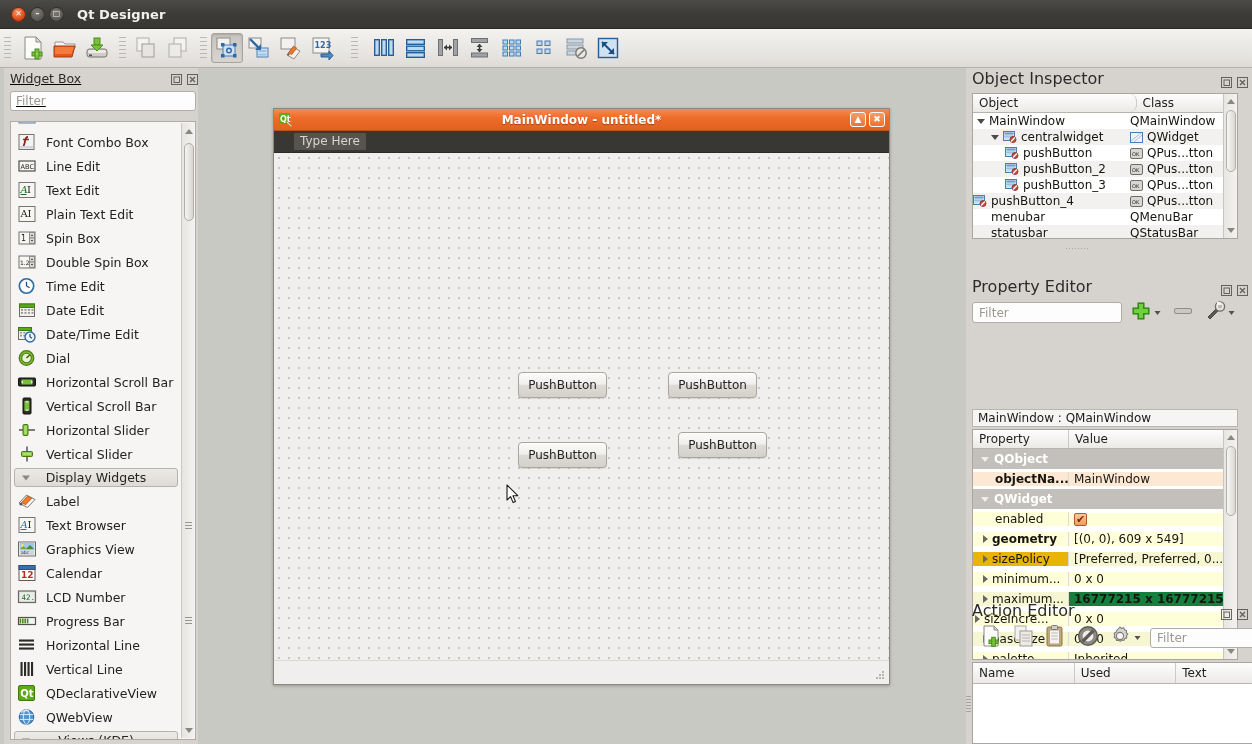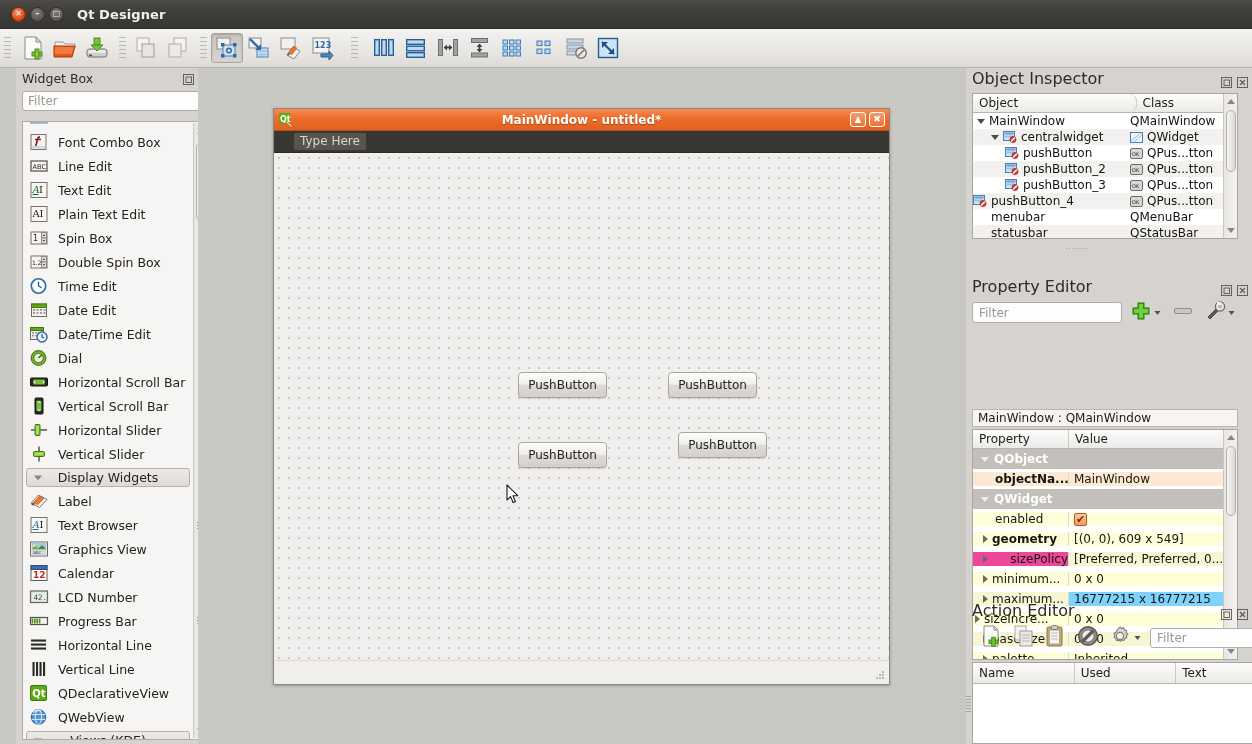--- a/index.html
+++ b/index.html
@@ -70,22 +70,23 @@
     height: 21px; display: flex; align-items: center;
     font-size: 16px; color: #2b2b2b;
     padding-left: 3px;
   }
   .panel-title .ttl { flex: 1; }
   .panel-btns { display: flex; gap: 5px; padding-right: 4px; }
   .pbtn { width: 11px; height: 11px; opacity: .8; }
 
   
   #widgetbox {
-    position: absolute; left: 16px; top: 68px; width: 198px; height: 676px;
+    position: absolute; left: 4px; top: 68px; width: 198px; height: 676px;
     background: #d6d3ce;
+    text-decoration: underline;
   }
   #widgetbox .panel-title { padding-left: 6px; font-size: 12.5px; }
   .filterbox {
     margin: 2px 6px 4px 6px; height: 20px;
     background: #fdfdfd; border: 1px solid #b0aca6; border-radius: 3px;
     display: flex; align-items: center; padding: 0 5px;
     color: #9b9791; font-size: 12px;
   }
   .wb-list {
     position: absolute; left: 6px; top: 53px; width: 186px; height: 619px;
@@ -1245,21 +1246,21 @@
             <div class="tr" style="height: 20px;">
               <div class="cellL" style="width: 96px; padding-left: 22px; border-right: 1px solid rgb(222, 219, 213); background: rgb(254, 255, 217); font-weight: bold;">
                 <span class="exp-tri-r" style="margin-left: -12px;"></span>
                 <span>geometry</span>
               </div>
               <div class="cellR" style="width: 154px; padding-left: 5px; background: rgb(254, 255, 217);">
                 <span>[(0, 0), 609 x 549]</span>
               </div>
             </div>
             <div class="tr" style="height: 20px;">
-              <div class="cellL" style="width: 96px; padding-left: 22px; border-right: 1px solid rgb(222, 219, 213); background: #ec4899; justify-content: space-between;">
+              <div class="cellL" style="width: 96px; padding-left: 22px; border-right: 1px solid rgb(222, 219, 213); background: #eab308;">
                 <span class="exp-tri-r" style="margin-left: -12px;"></span>
                 <span>sizePolicy</span>
               </div>
               <div class="cellR" style="width: 154px; padding-left: 5px; background: rgb(246, 247, 210);">
                 <span>[Preferred, Preferred, 0...</span>
               </div>
             </div>
             <div class="tr" style="height: 20px; text-align: right;">
               <div class="cellL" style="width: 96px; padding-left: 22px; border-right: 1px solid rgb(222, 219, 213); background: rgb(254, 255, 217);">
                 <span class="exp-tri-r" style="margin-left: -12px;"></span>
@@ -1267,21 +1268,21 @@
               </div>
               <div class="cellR" style="width: 154px; padding-left: 5px; background: rgb(254, 255, 217);">
                 <span>0 x 0</span>
               </div>
             </div>
             <div class="tr" style="height: 20px;">
               <div class="cellL" style="width: 96px; padding-left: 22px; border-right: 1px solid rgb(222, 219, 213); background: rgb(246, 247, 210);">
                 <span class="exp-tri-r" style="margin-left: -12px;"></span>
                 <span>maximum...</span>
               </div>
-              <div class="cellR" style="width: 154px; padding-left: 5px; background: #7dd3fc;">
+              <div class="cellR" style="width: 154px; padding-left: 5px; background: #15803d; font-weight: bold;">
                 <span>16777215 x 16777215</span>
               </div>
             </div>
             <div class="tr" style="height: 20px;">
               <div class="cellL" style="width: 96px; padding-left: 14px; border-right: 1px solid rgb(222, 219, 213); background: rgb(254, 255, 217);">
                 <span class="exp-tri-r" style="margin-left: -12px;"></span>
                 <span>sizeIncre...</span>
               </div>
               <div class="cellR" style="width: 154px; padding-left: 5px; background: rgb(254, 255, 217);">
                 <span>0 x 0</span>

